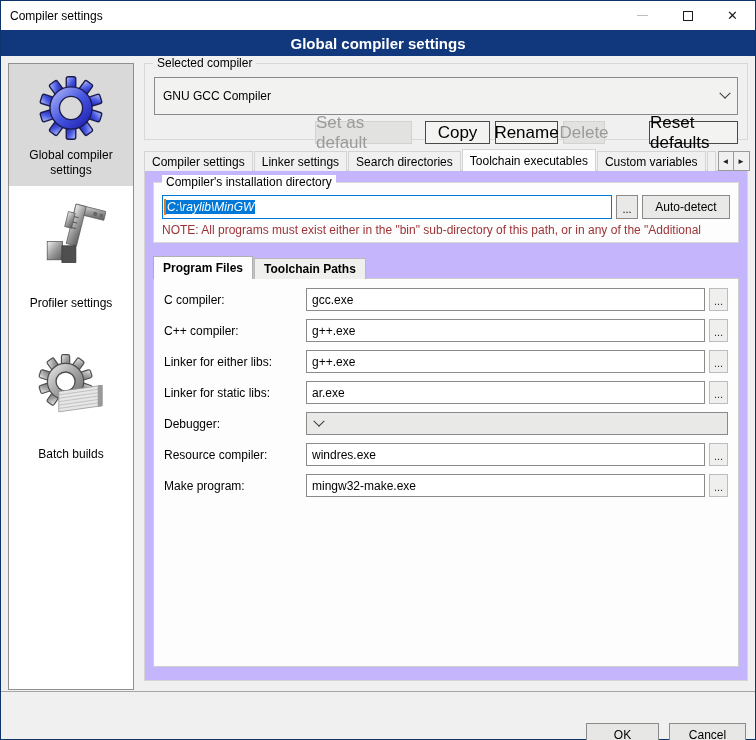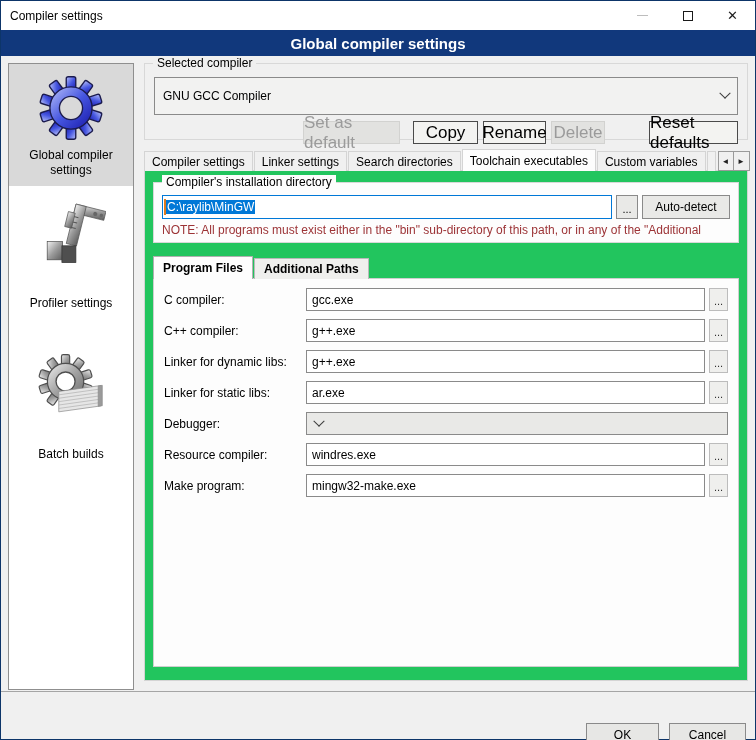--- a/index.html
+++ b/index.html
@@ -51,44 +51,44 @@
   .chev { width:8px; height:8px; border-right:1px solid #3c3c3c; border-bottom:1px solid #3c3c3c;
           transform:rotate(45deg) translate(-2px,-2px); }
 
   .btnrow { margin-top:6px; display:flex; justify-content:flex-end; height:23px; }
   .btn { height:23px; display:flex; align-items:center; justify-content:center;
          background:#f3f3f1; border:1px solid #4a4a4a; font-size:17px; }
   .btn.disabled { background:#e2e2e0; border-color:#d2d2d0; color:#9b9b9b; }
   .b-setdef { width:97px; margin-right:13px; }
   .b-copy { width:65px; margin-right:5px; }
   .b-rename { width:63px; margin-right:5px; }
-  .b-delete { width:54px; margin-right:44px; }
+  .b-delete { width:42px; margin-right:44px; }
   .b-reset { width:89px; }
 
   
   .tabstrip { margin-top:9px; height:22px; display:flex; align-items:flex-end; position:relative; z-index:2; }
   .tab { height:20px; background:#f0f0f0; border:1px solid #d4d4d4; border-bottom:none;
          display:flex; align-items:center; padding:0 7px; margin-right:1px; white-space:nowrap; }
   .tab.active { height:22px; background:#fdfdfd; border-color:#d4d4d4; }
   .tab.clip { width:36px; overflow:hidden; padding-right:0; margin-right:2px; }
   .tab-arrows { display:flex; align-items:flex-end; height:20px; }
   .arrow-btn { width:16px; height:20px; border:1px solid #9a9a9a; background:#f0f0f0;
                display:flex; align-items:center; justify-content:center; font-size:8px; color:#222; }
   .arrow-btn + .arrow-btn { border-left:none; }
 
   
-  .tabpanel { height:511px; background:#22c55e; border:1px solid #d4d4d4; margin-top:-1px;
+  .tabpanel { height:511px; background:#c4b5fd; border:1px solid #d4d4d4; margin-top:-1px;
               padding:9px 8px; position:relative; z-index:1; }
 
   .group-instdir { padding:12px 8px 5px; margin-top:2px; background:#fdfdfd; }
   .instdir-row { display:flex; height:24px; }
   .path-input { flex:1; border:1px solid #0078d7; background:#fff; display:flex;
                 align-items:center; padding:0 1px; overflow:hidden; }
   .caret { width:0; height:16px; border-left:2px solid #e07b1f; }
-  .sel-text { background:#0078d7; color:#fff; padding:0 1px; white-space:pre; }
+  .sel-text { background:#0078d7; color:#fff; padding:0 1px; white-space:pre;font-style:italic; }
   .browse-big { width:22px; height:24px; margin-left:4px; background:#e9e9e7; border:1px solid #8a8a8a;
                 display:flex; align-items:flex-end; justify-content:center; font-size:11px; padding-bottom:3px; }
   .autodetect { width:88px; height:24px; margin-left:4px; background:#e9e9e7; border:1px solid #8a8a8a;
                 display:flex; align-items:center; justify-content:center; }
   .note { margin-top:4px; color:#9c3336; white-space:nowrap; overflow:hidden; }
 
   
   .subtabs { margin-top:13px; display:flex; align-items:flex-end; height:23px; position:relative; z-index:2;font-weight:bold; }
   .subtab { height:21px; background:#efefed; border:1px solid #b9b9b9; border-bottom:none;
             display:flex; align-items:center; padding:0 9px; margin-right:1px; white-space:nowrap; }
@@ -273,39 +273,39 @@
               <span class="sel-text">C:\raylib\MinGW</span>
             </div>
             <div class="browse-big">...</div>
             <div class="autodetect">Auto-detect</div>
           </div>
           <div class="note">NOTE: All programs must exist either in the "bin" sub-directory of this path, or in any of the "Additional</div>
         </div>
 
         <div class="subtabs">
           <div class="subtab active">Program Files</div>
-          <div class="subtab">Additional Paths</div>
+          <div class="subtab">Toolchain Paths</div>
         </div>
 
         <div class="innerpanel">
 
           <div class="frow">
             <span class="flabel">C compiler:</span>
             <input class="ftext" readonly="" value="gcc.exe" style="">
             <div class="fbrowse">...</div>
           </div>
 
           <div class="frow">
             <span class="flabel">C++ compiler:</span>
             <input class="ftext" readonly="" value="g++.exe" style="">
             <div class="fbrowse">...</div>
           </div>
 
           <div class="frow">
-            <span class="flabel">Linker for dynamic libs:</span>
+            <span class="flabel">Linker for either libs:</span>
             <input class="ftext" readonly="" value="g++.exe" style="">
             <div class="fbrowse">...</div>
           </div>
 
           <div class="frow">
             <span class="flabel">Linker for static libs:</span>
             <input class="ftext" readonly="" value="ar.exe" style="">
             <div class="fbrowse">...</div>
           </div>
 

